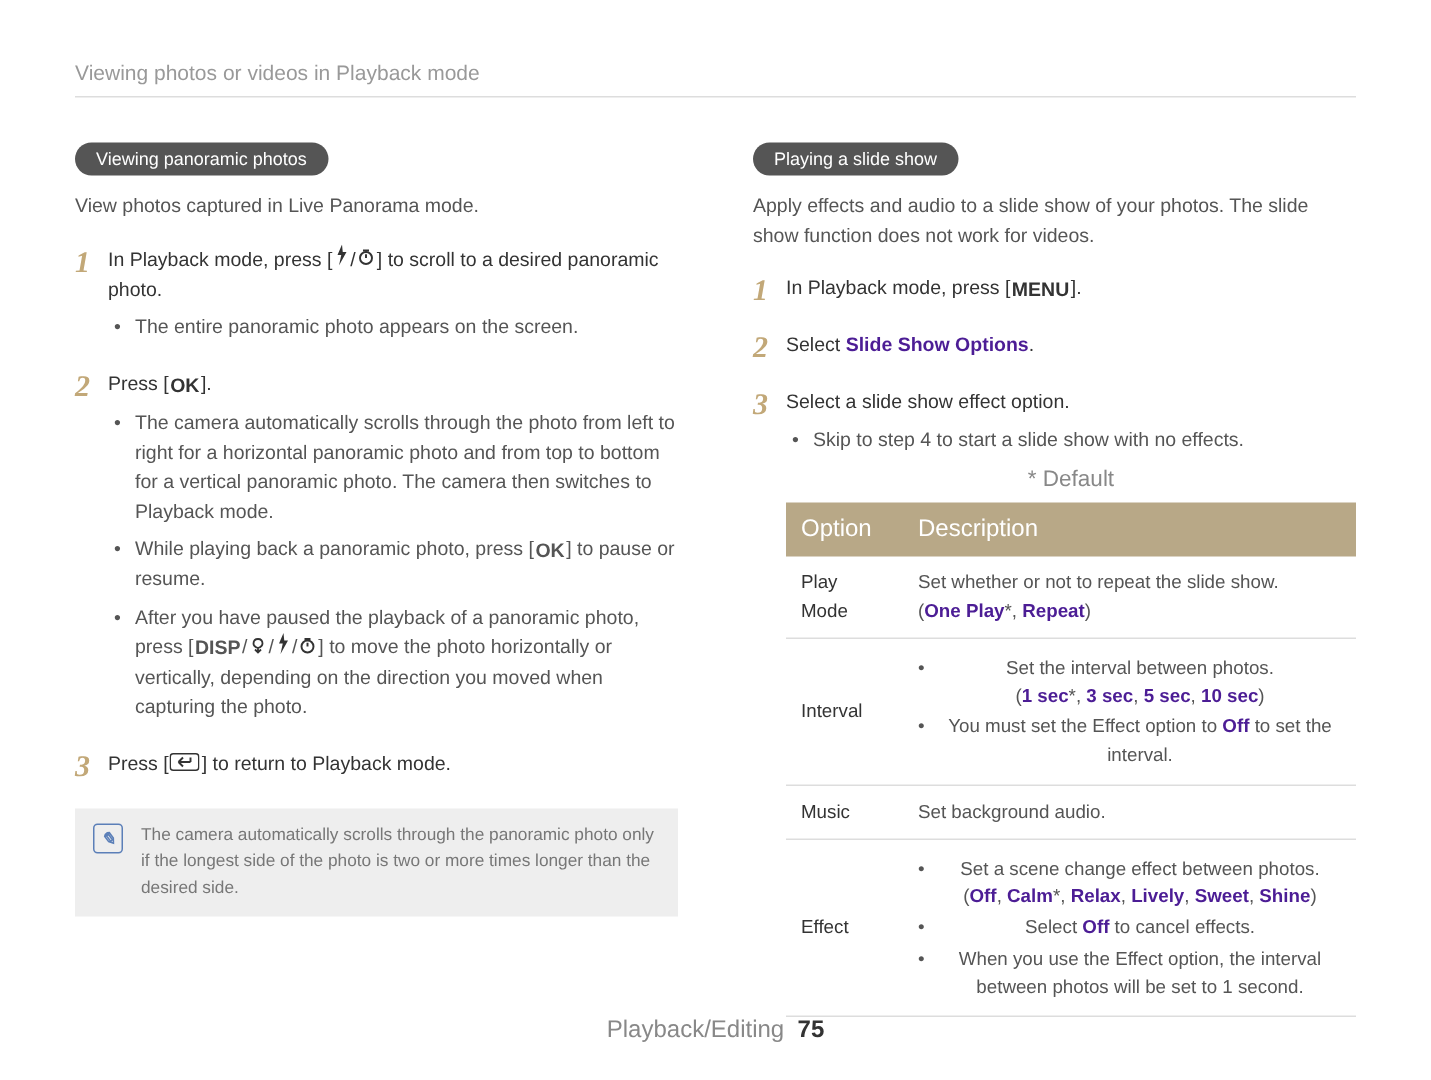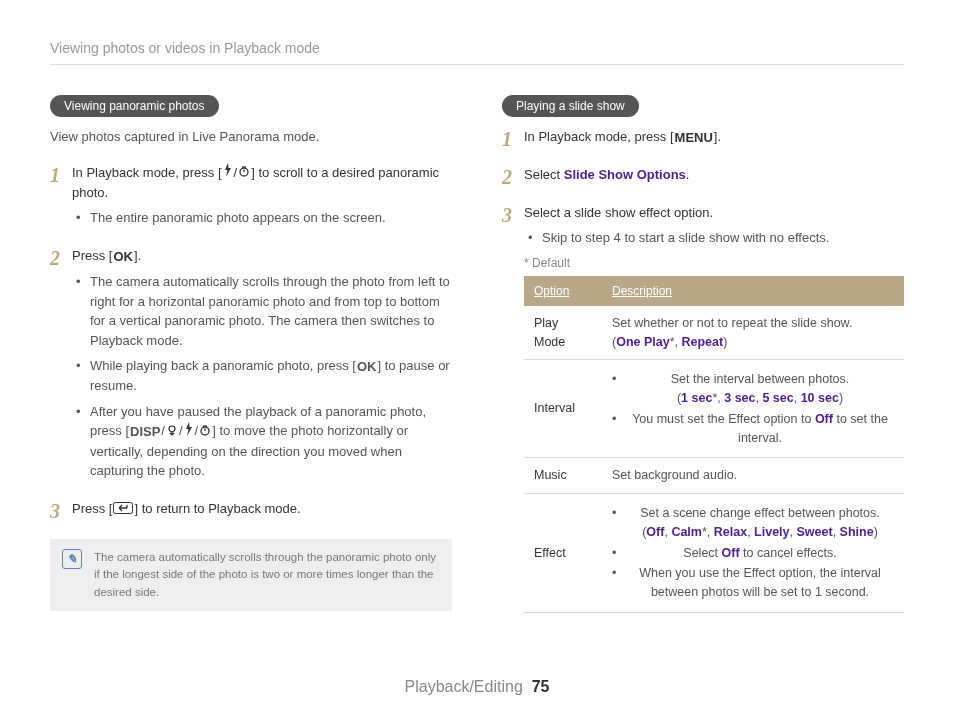--- a/index.html
+++ b/index.html
@@ -111,38 +111,37 @@
       justify-content: center;
       flex-shrink: 0;
       font-style: italic;
     }
     .note-text {
       font-size: 11.5px;
       color: #777;
       line-height: 1.5;
     }
     .default-note {
-      text-align: left;
+      text-align: center;
       color: #888;
-      font-size: 12px;
+      font-size: 15px;
       margin: 4px 0 4px 0;
     }
     table.opt-table {
       border-collapse: collapse;
       width: 100%;
       font-size: 12.5px;
     }
     .opt-table thead th {
       background: #b8a887;
       color: #fff;
       font-weight: normal;
       text-align: left;
       padding: 6px 10px;
-      font-size: 12px;
-      text-decoration: underline;
+      font-size: 16px;
     }
     .opt-table thead th:first-child {
       width: 78px;
     }
     .opt-table tbody td {
       border-bottom: 1px solid #ddd;
       padding: 8px 10px;
       vertical-align: middle;
       color: #555;
       line-height: 1.5;
@@ -250,20 +249,21 @@
     </div>
 
     <div class="note-box">
       <div class="note-icon">✎</div>
       <div class="note-text">The camera automatically scrolls through the panoramic photo only if the longest side of the photo is two or more times longer than the desired side.</div>
     </div>
   </div>
 
   <div class="col">
     <div class="pill">Playing a slide show</div>
+    <p class="intro">Apply effects and audio to a slide show of your photos. The slide show function does not work for videos.</p>
 
     <div class="step">
       <div class="step-num">1</div>
       <div class="step-body">
         <div class="step-text">
           <span>In Playback mode, press [</span><span class="inline-icon"><b>MENU</b></span><span>].</span>
         </div>
       </div>
     </div>
 

